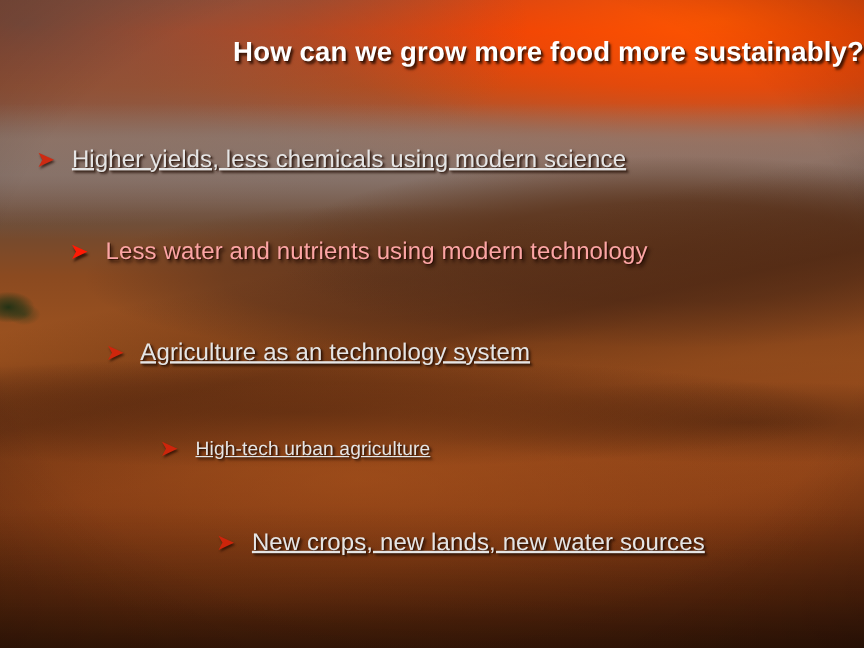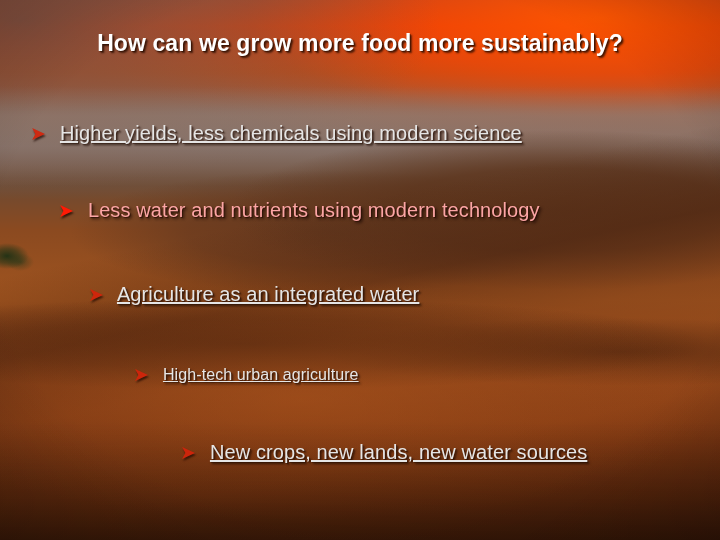--- a/index.html
+++ b/index.html
@@ -156,21 +156,21 @@
     top: 0;
     width: 720px;
     height: 540px;
   }
 
   #slide-title {
     position: absolute;
     left: 0;
     top: 30px;
     width: 720px;
-    text-align: center;
+    text-align: right;
     font-size: 23px;
     font-weight: bold;
     color: #ffffff;
     letter-spacing: 0.1px;
     text-shadow:
       2px 2px 2px rgba(40, 12, 0, 0.80),
       1px 1px 0 rgba(60, 20, 0, 0.55);
     white-space: nowrap;
   }
 
@@ -247,21 +247,21 @@
       <span class="bullet-text" style="font-size: 20px;">Higher yields, less chemicals using modern science</span>
     </div>
 
     <div class="bullet-row state-active" id="row-1" style="left: 58px; top: 199px;">
       <span class="bullet-marker" style="margin-right: 14px;">➤</span>
       <span class="bullet-text" style="font-size: 20px;">Less water and nutrients using modern technology</span>
     </div>
 
     <div class="bullet-row state-dim" id="row-2" style="left: 88px; top: 283px;">
       <span class="bullet-marker" style="margin-right: 13px;">➤</span>
-      <span class="bullet-text" style="font-size: 20px;">Agriculture as an integrated water</span>
+      <span class="bullet-text" style="font-size: 20px;">Agriculture as an technology system</span>
     </div>
 
     <div class="bullet-row state-dim" id="row-3" style="left: 133px; top: 365px;">
       <span class="bullet-marker" style="margin-right: 14px;">➤</span>
       <span class="bullet-text" style="font-size: 16px;">High-tech urban agriculture</span>
     </div>
 
     <div class="bullet-row state-dim" id="row-4" style="left: 180px; top: 441px;">
       <span class="bullet-marker" style="margin-right: 14px;">➤</span>
       <span class="bullet-text" style="font-size: 20px;">New crops, new lands, new water sources</span>

